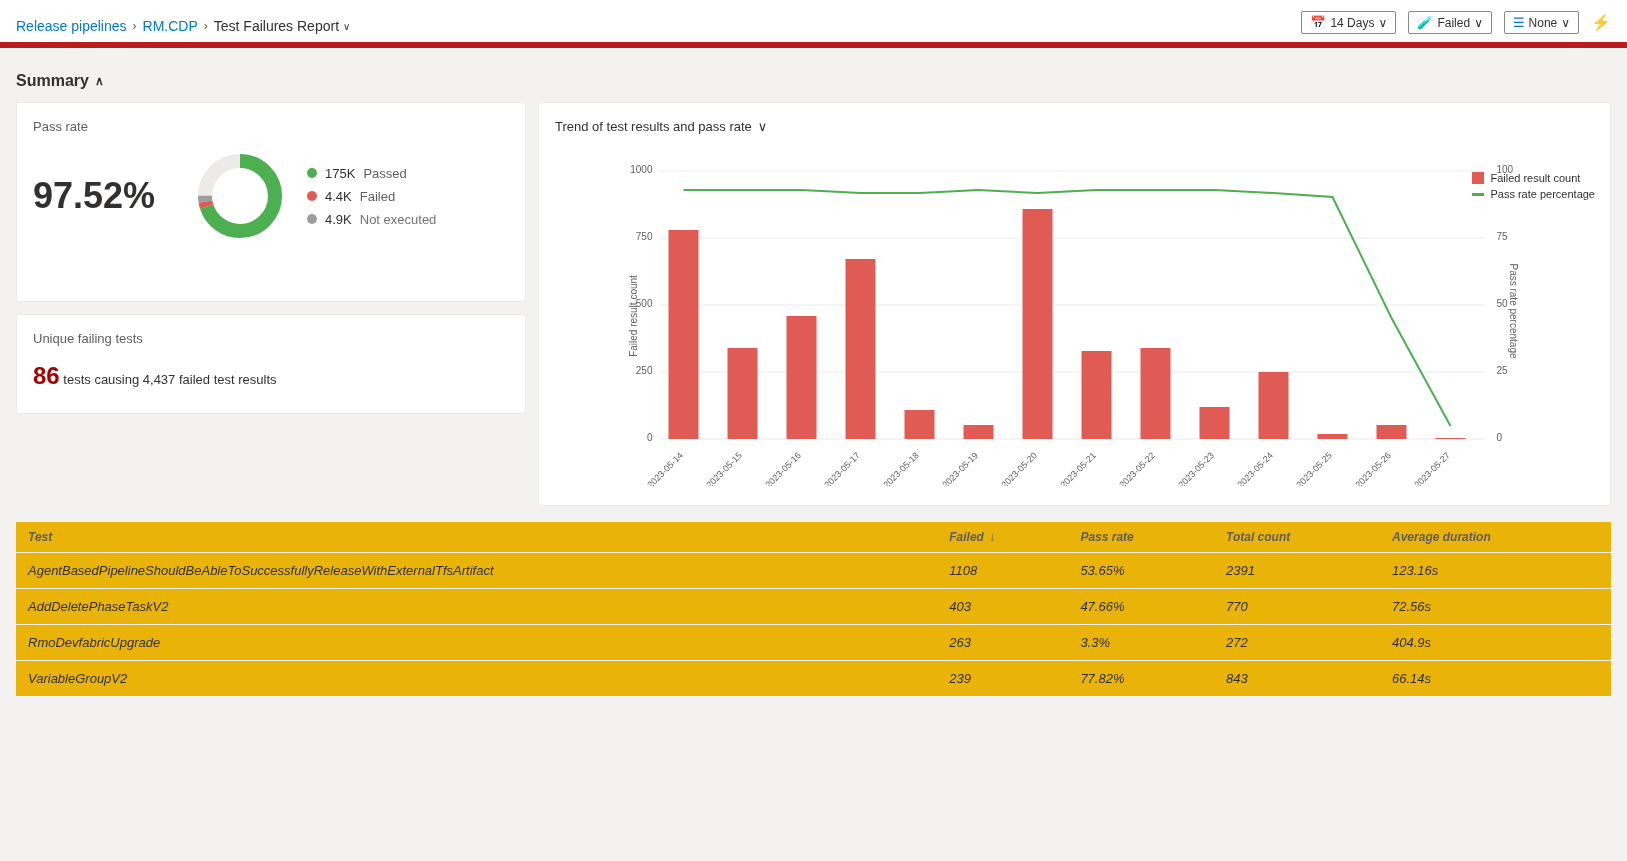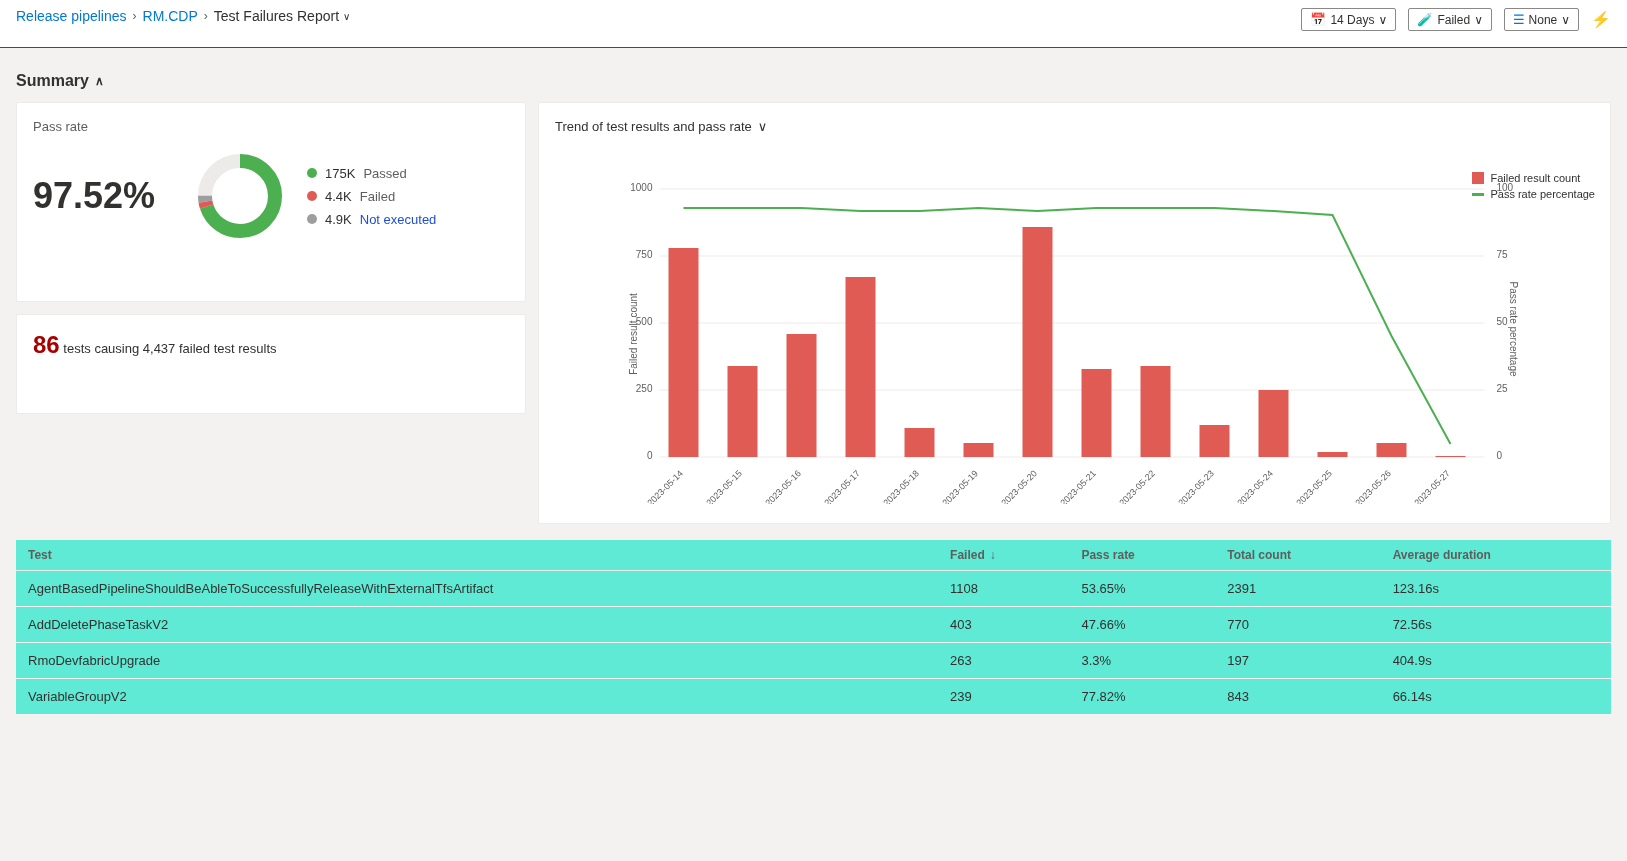--- a/index.html
+++ b/index.html
@@ -1,23 +1,23 @@
 <!DOCTYPE html>
 <html><head>
   <meta charset="utf-8">
   <style>
     * { box-sizing: border-box; margin: 0; padding: 0; }
     body { font-family: 'Segoe UI', Arial, sans-serif; background: #f3f2f1; font-size: 13px; color: #323130; }
 
     .top-bar {
       background: #fff;
-      border-bottom: 1px solid #b91c1c;
+      border-bottom: 6px solid #b91c1c;
       padding: 8px 16px;
       display: flex;
-      align-items: flex-start;
+      align-items: flex-end;
       justify-content: space-between;
       height: 48px;
       gap: 28px;
     }
     .breadcrumb {
       display: flex;
       align-items: center;
       gap: 6px;
       font-size: 14px;
       color: #323130;
@@ -155,38 +155,39 @@
       min-height: 380px;
       padding: 16px;
     }
 
     .trend-title {
       display: flex;
       align-items: center;
       gap: 6px;
       font-size: 13px;
       color: #323130;
-      margin-bottom: 30px;
+      margin-bottom: 12px;
       cursor: pointer;
     }
 
     .left-column {
       display: flex;
       flex-direction: column;
       gap: 12px;
       width: 510px;
       flex-shrink: 0;
     }
 
     
     .data-table {
       width: 100%;
       border-collapse: collapse;
-      background: #5eead4;
+      background: #eab308;
       margin-top: 4px;
+      font-style: italic;
     }
     .data-table th {
       text-align: left;
       padding: 8px 12px;
       font-size: 12px;
       font-weight: 600;
       color: #605e5c;
       border-bottom: 1px solid #edebe9;
       white-space: nowrap;
     }
@@ -269,27 +270,28 @@
               <span style="color:#605e5c;">Passed</span>
             </div>
             <div class="legend-item">
               <div class="legend-dot" style="background:#e05b53;"></div>
               <span>4.4K</span>
               <span style="color:#605e5c;">Failed</span>
             </div>
             <div class="legend-item">
               <div class="legend-dot" style="background:#9e9e9e;"></div>
               <span>4.9K</span>
-              <span style="color:#1d4ed8;">Not executed</span>
+              <span style="color:#737373;">Not executed</span>
             </div>
           </div>
         </div>
       </div>
 
       <div class="card unique-failing-card">
+        <div class="unique-failing-title">Unique failing tests</div>
         <div class="unique-failing-body">
           <span class="count">86</span><span> tests causing 4,437 failed test results</span>
         </div>
       </div>
 
     </div>
 
     <div class="card trend-card">
       <div class="trend-title">
         <span>Trend of test results and pass rate</span>
@@ -406,21 +408,21 @@
     <td>AddDeletePhaseTaskV2</td>
     <td>403</td>
     <td>47.66%</td>
     <td>770</td>
     <td>72.56s</td>
   </tr>
         <tr>
     <td>RmoDevfabricUpgrade</td>
     <td>263</td>
     <td>3.3%</td>
-    <td>197</td>
+    <td>272</td>
     <td>404.9s</td>
   </tr>
         <tr>
     <td>VariableGroupV2</td>
     <td>239</td>
     <td>77.82%</td>
     <td>843</td>
     <td>66.14s</td>
   </tr>
       </tbody>

